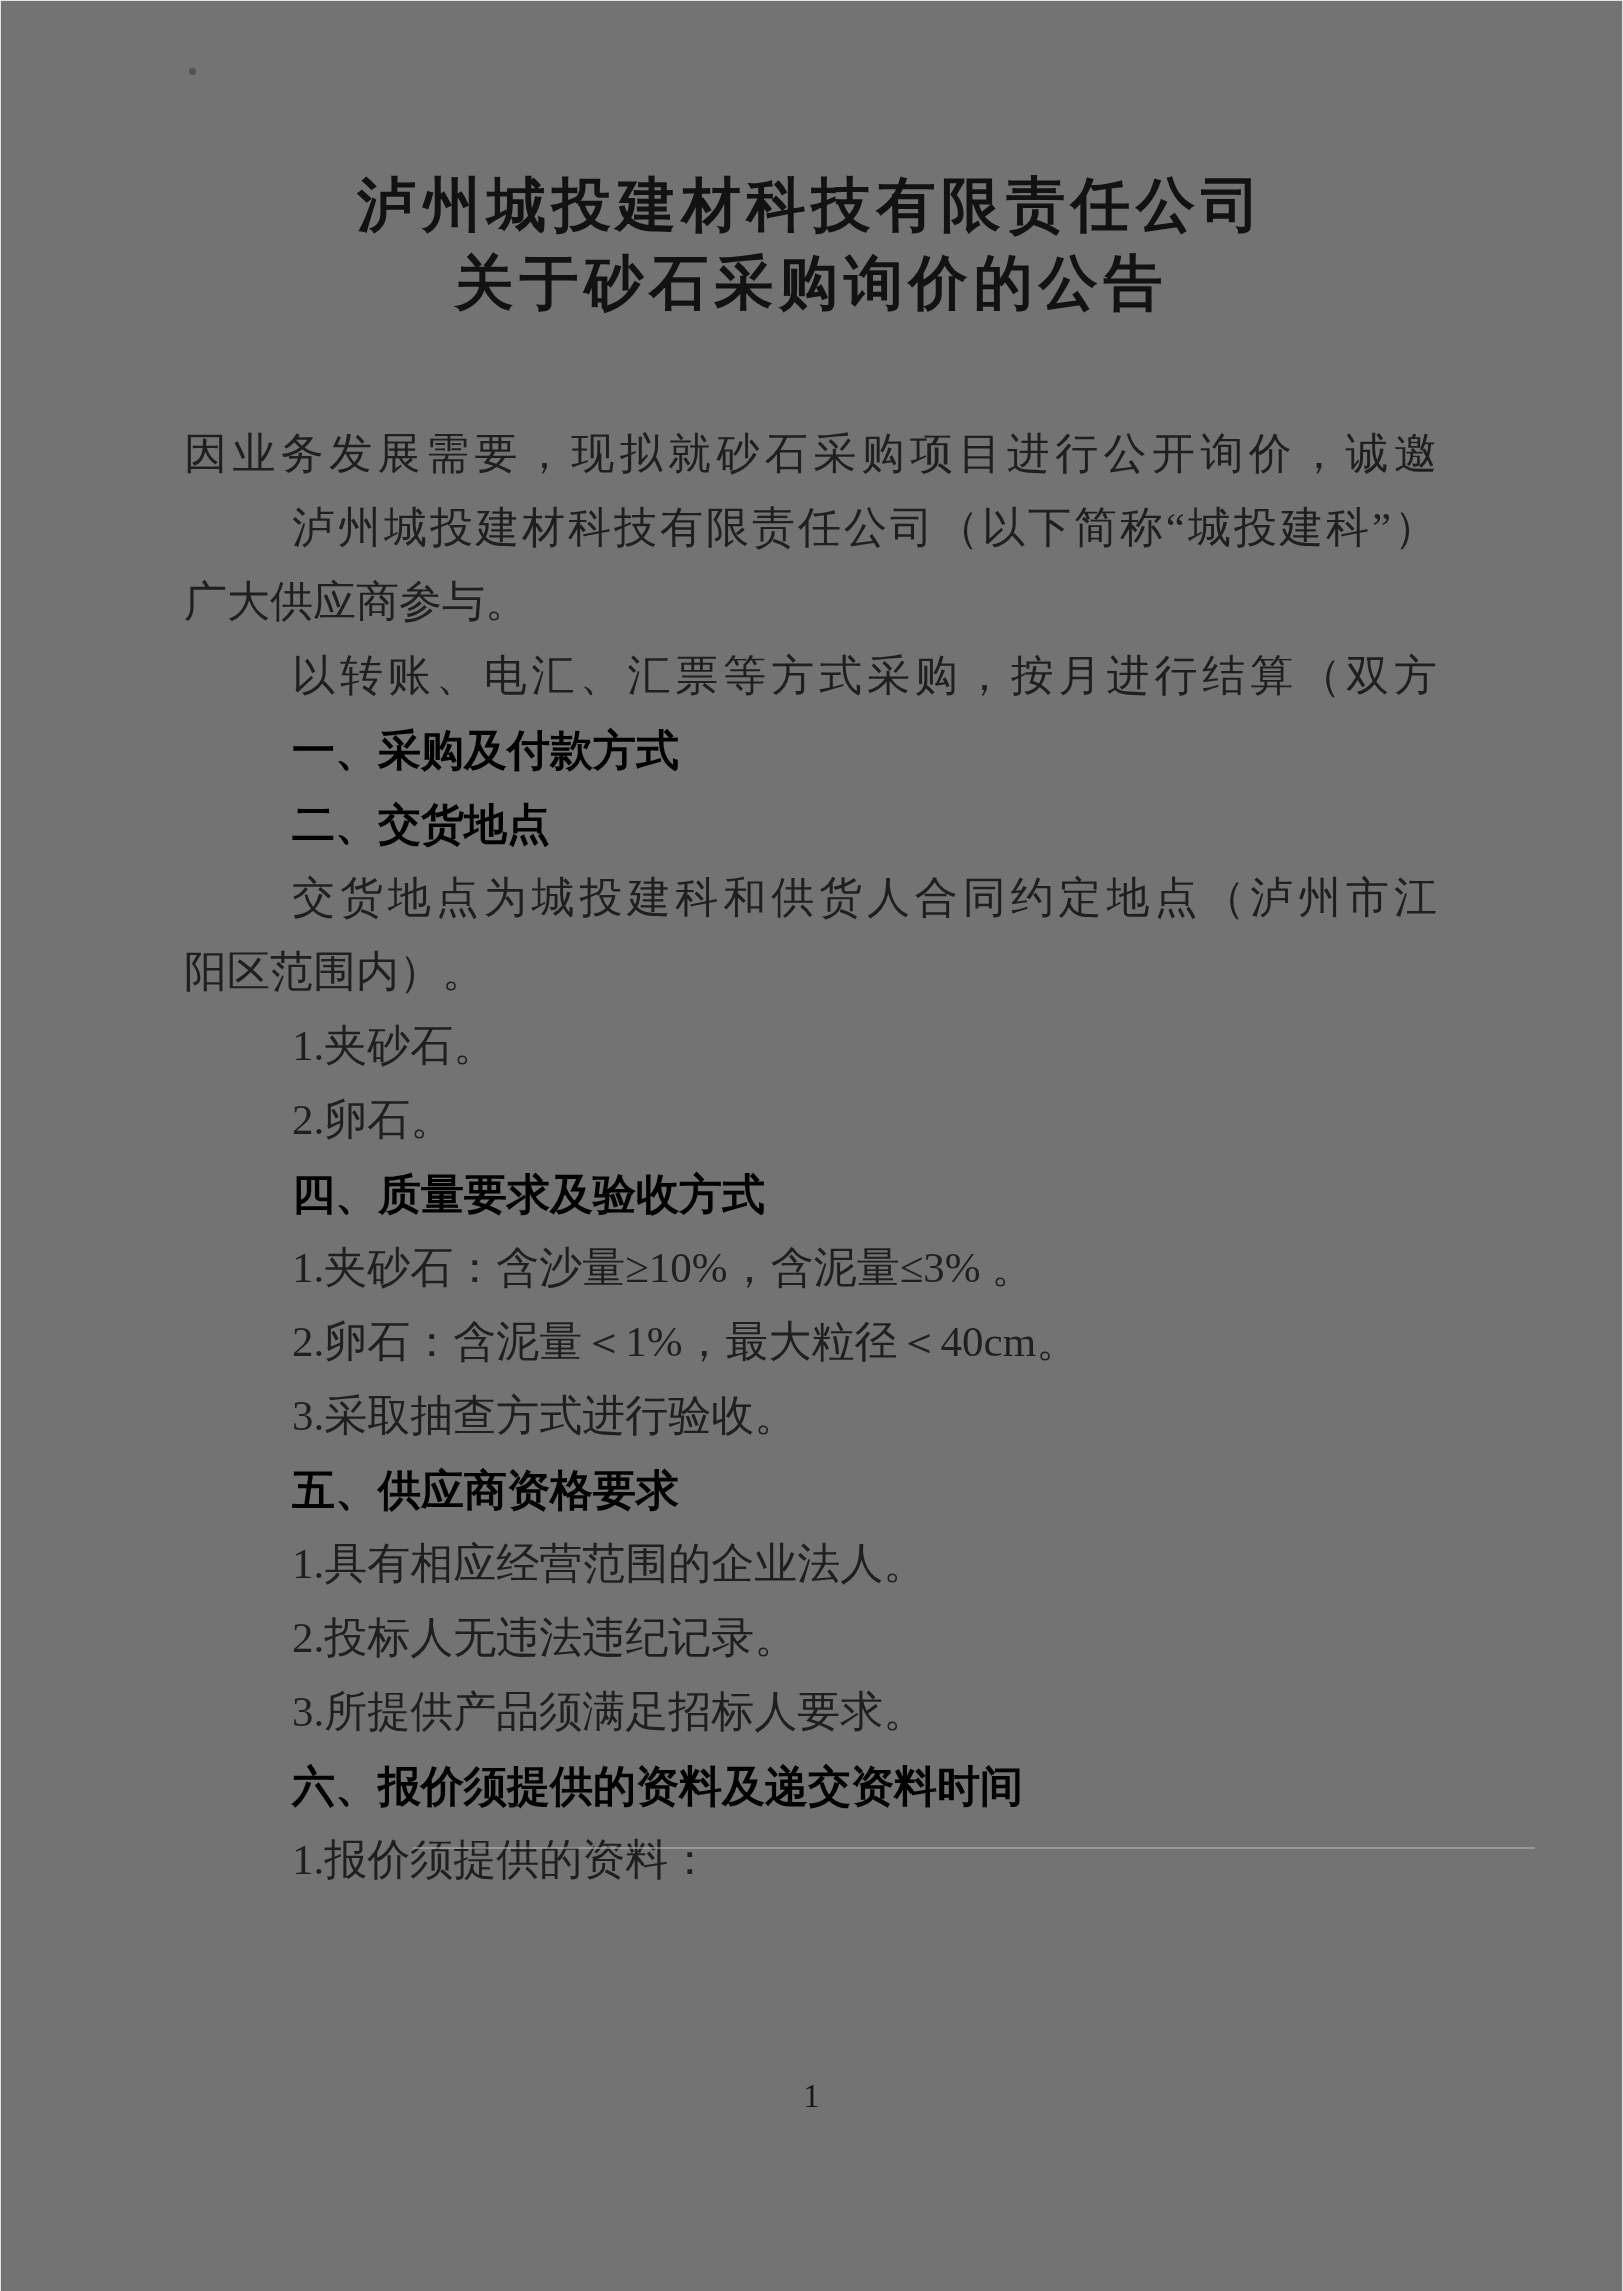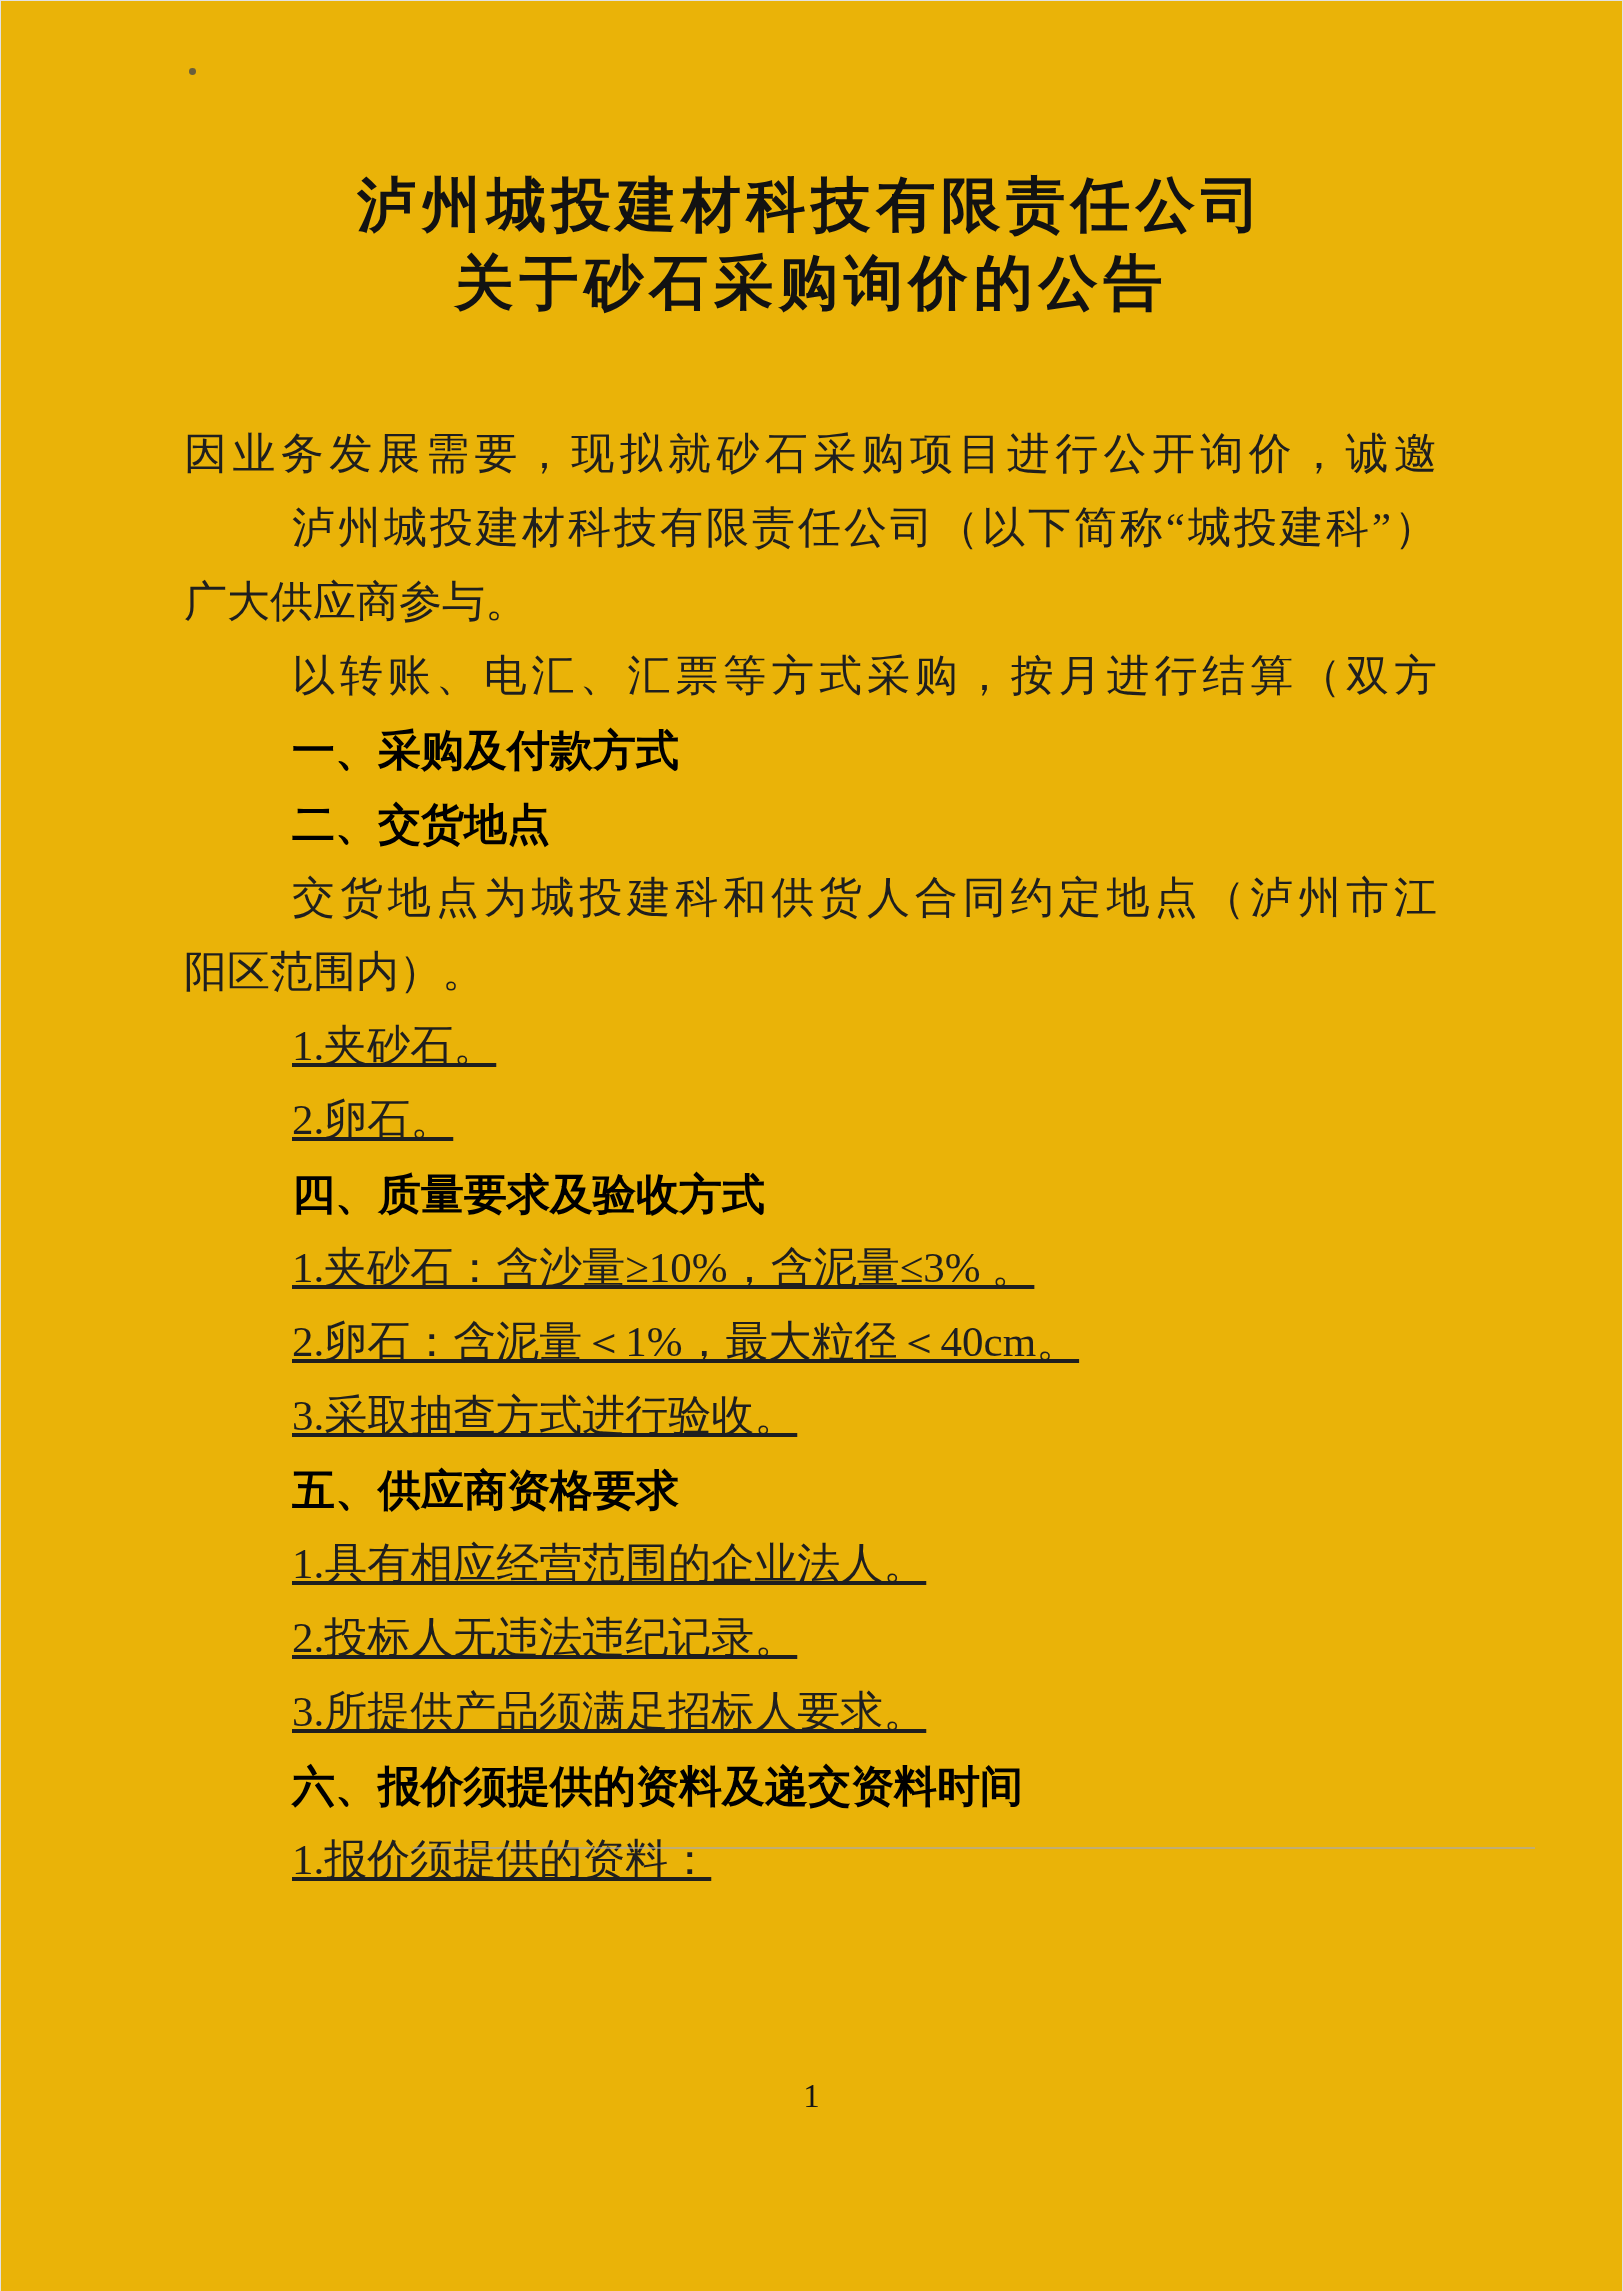--- a/index.html
+++ b/index.html
@@ -1,20 +1,20 @@
 <!DOCTYPE html>
 <html><head>
 <meta charset="utf-8">
 <style>
   html, body { margin:0; padding:0; background:#f2f2f2; }
   .page {
     position:relative;
     width:1623px; height:2292px;
     margin:0 auto;
-    background:#eab308;
+    background:#737373;
     box-sizing:border-box;
     border:1px solid #e2e2e2;
     font-family:"Liberation Serif","DejaVu Serif",serif;
     color:#1d1d1d;
     overflow:hidden;
   }
   .speck {
     position:absolute; left:188px; top:67px;
     width:6.9px; height:6.9px; border-radius:50%;
     background:#4a4a4a; opacity:.8;
@@ -35,21 +35,21 @@
   }
   .line { height:74px; }
   .indent { text-indent:108px; }
   .justify { text-align:justify; text-align-last:justify; }
   .heading {
     font-family:"Liberation Sans","DejaVu Sans",sans-serif;
     font-weight:700;
     text-indent:108px;
     color:#000;
   }
-  .item { text-indent:108px;text-decoration:underline; }
+  .item { text-indent:108px; }
   .artifact-line {
     position:absolute; left:412px; top:1846px;
     width:1122px; height:2px;
     background:#ababab; opacity:.65;
   }
   .page-number {
     position:absolute; top:2076px; left:0; width:100%;
     text-align:center;
     font-size:33px; line-height:39px;
     color:#161616;

